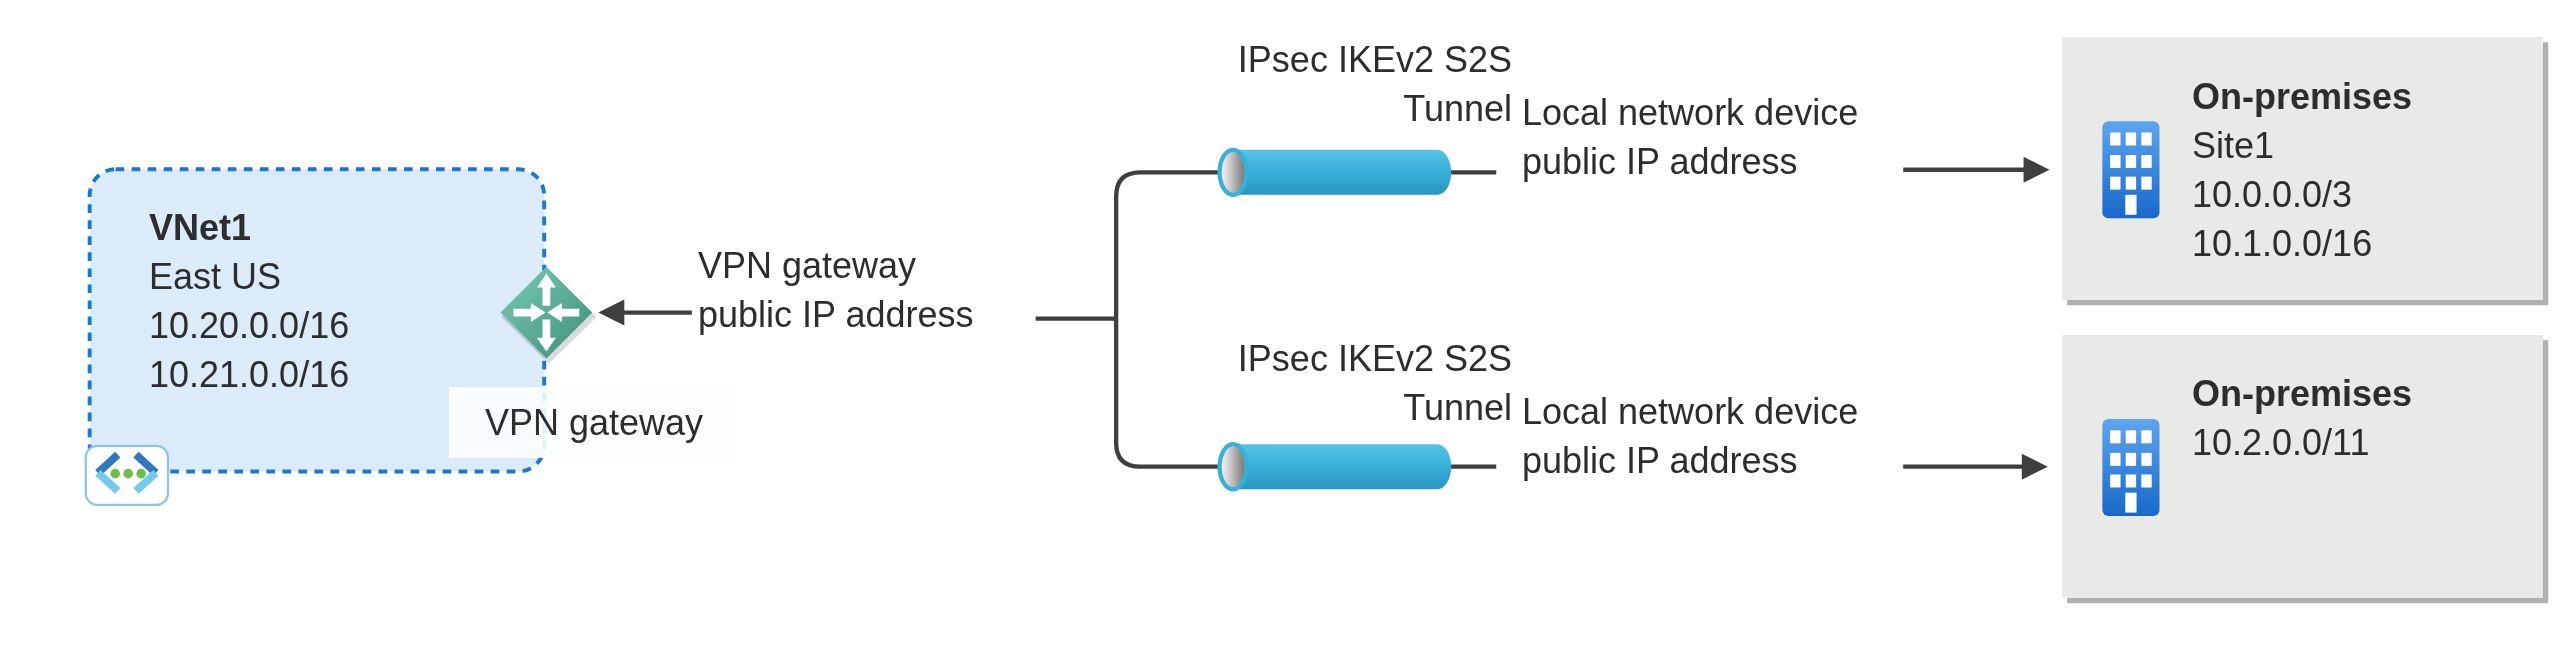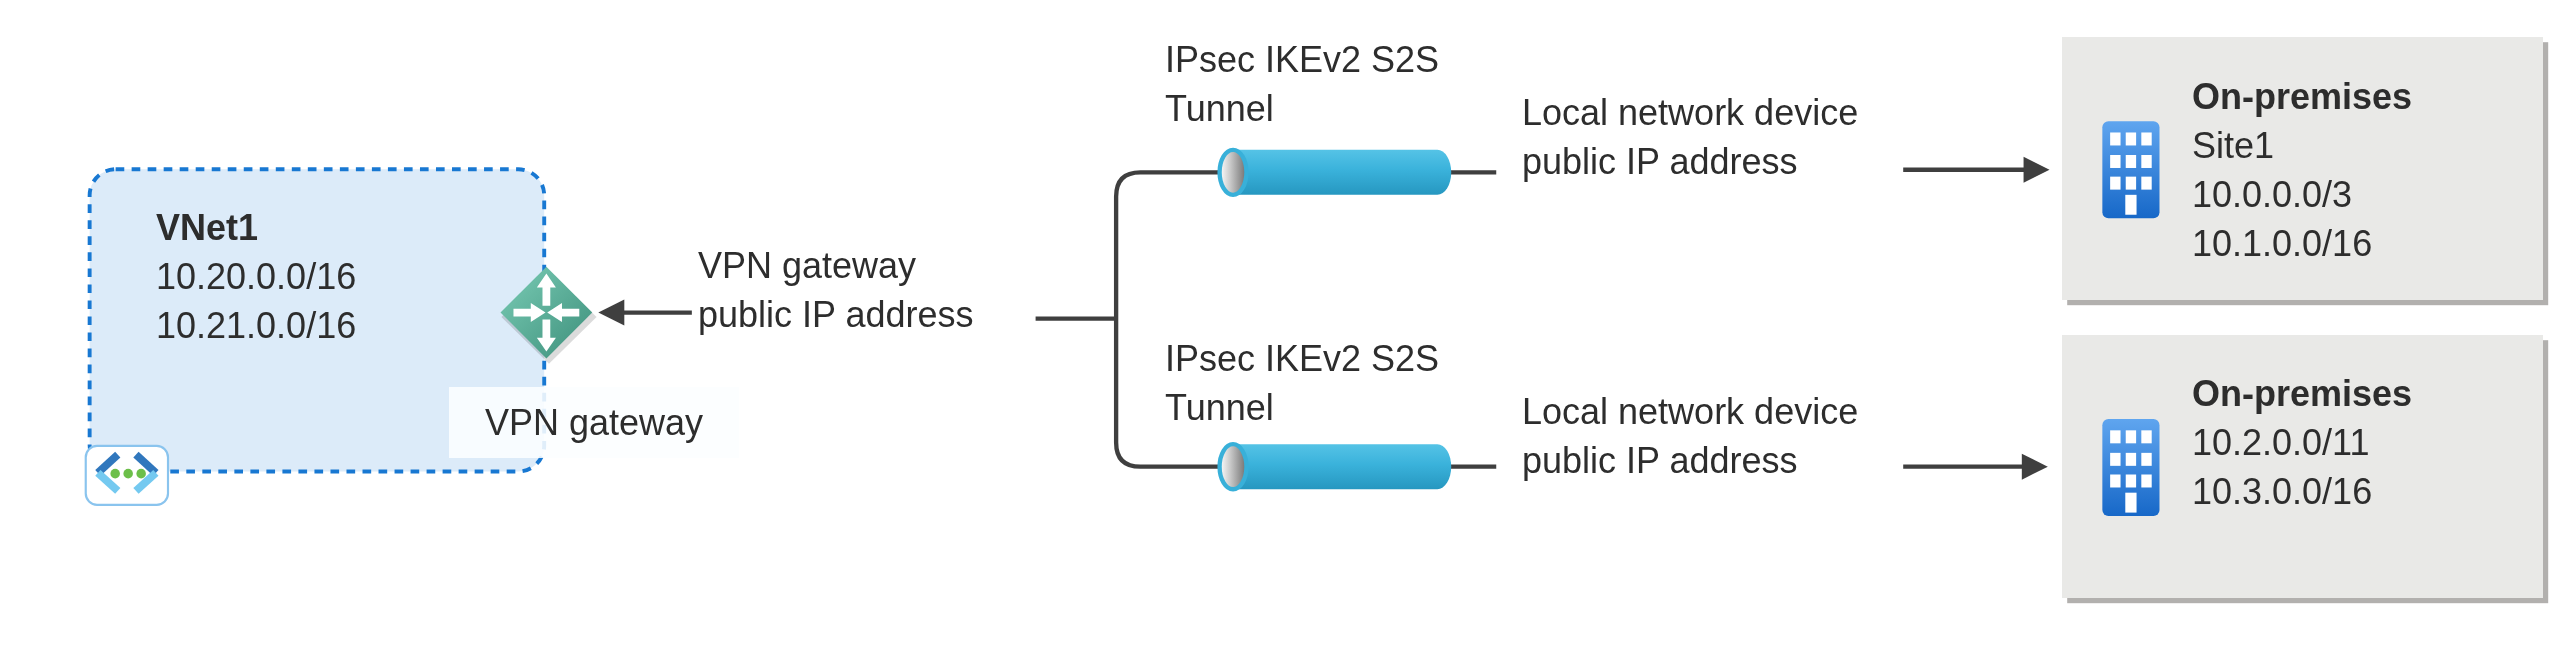--- a/index.html
+++ b/index.html
@@ -4,21 +4,21 @@
 <style>
   html,body{margin:0;padding:0;background:#ffffff;}
   .canvas{
     position:relative;width:2576px;height:652px;background:#ffffff;
     font-family:"Liberation Sans","DejaVu Sans",sans-serif;
     color:#2d2d2d;overflow:hidden;
   }
   .abs{position:absolute;}
   .txt{font-size:36px;line-height:49px;white-space:nowrap;}
   .bold{font-weight:bold;}
-  .center{text-align:left;}
+  .center{text-align:right;}
   .site-box{
     width:481px;height:263px;background:#e9e9e7;
     box-shadow:5.2px 5.2px 0 0 #b2b0ae;
   }
   .svg-layer{position:absolute;left:0;top:0;pointer-events:none;}
   .gw-label-bg{
     left:449px;top:387px;width:290px;height:71px;
     background:rgba(252,254,255,0.88);
     display:flex;align-items:center;justify-content:center;
   }
@@ -136,22 +136,23 @@
           <rect x="27" y="39" width="12" height="15"></rect>
           <rect x="45" y="39" width="12" height="15"></rect>
         <rect x="9" y="64" width="12" height="15"></rect>
           <rect x="27" y="64" width="12" height="15"></rect>
           <rect x="45" y="64" width="12" height="15"></rect>
         <rect x="26.5" y="85" width="13" height="23"></rect>
       </g>
     </g>
   </svg>
 
-  <div class="abs txt z3" style="left:156px;top:203px;">
+  <div class="abs txt z3" style="left:149px;top:203px;">
     <div class="bold">VNet1</div>
+    <div>East US</div>
     <div>10.20.0.0/16</div>
     <div>10.21.0.0/16</div>
   </div>
 
   <div class="abs gw-label-bg z3">
     <span class="txt">VPN gateway</span>
   </div>
 
   <div class="abs txt z3" style="left:698px;top:241px;">
     <div>VPN gateway</div>
@@ -181,17 +182,16 @@
   <div class="abs txt z3" style="left:2192px;top:72px;">
     <div class="bold">On-premises</div>
     <div>Site1</div>
     <div>10.0.0.0/3</div>
     <div>10.1.0.0/16</div>
   </div>
 
   <div class="abs txt z3" style="left:2192px;top:369px;">
     <div class="bold">On-premises</div>
     <div>10.2.0.0/11</div>
-    <div>10.3.0.0/16</div>
   </div>
 
 </div>
 
 
 </body></html>

